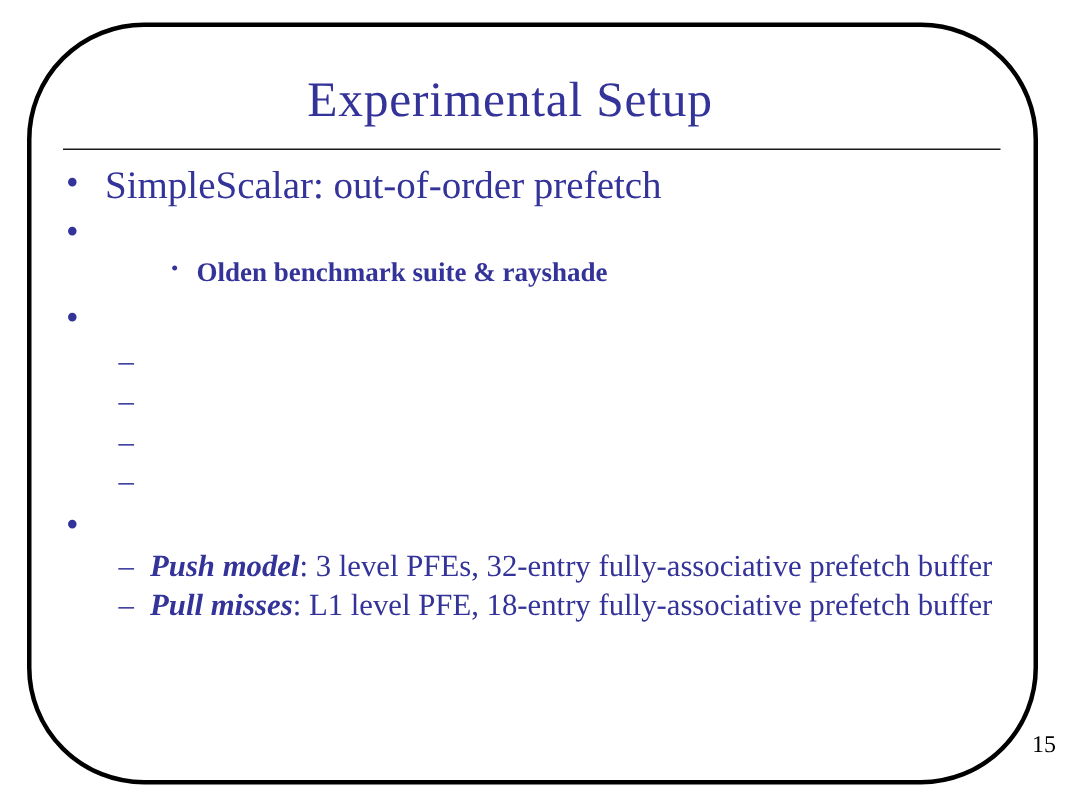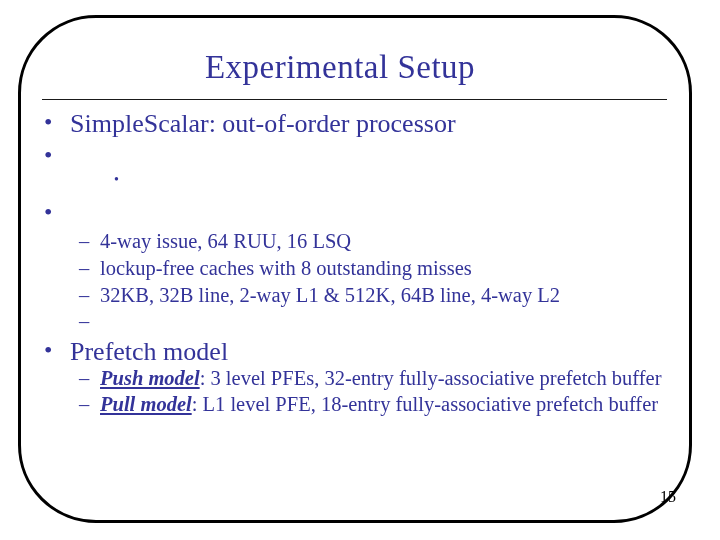--- a/index.html
+++ b/index.html
@@ -47,25 +47,24 @@
   .l1 .marker { left: 44px; top: 0; font-size: 24px; }
   
   .l2 { left: 0; padding-left: 131px; font-size: 18px; font-weight: bold; line-height: 1.2; }
   .l2 .marker { left: 114px; top: 1px; font-size: 14px; font-weight: normal; }
   
   .l3 { left: 0; padding-left: 100px; font-size: 20.5px; line-height: 1.2; }
   .l3 .marker { left: 79px; top: 0; font-size: 20.5px; }
   .lead-term {
     font-weight: bold;
     font-style: italic;
-    text-decoration: underline;
   }
   .page-number {
     position: absolute;
-    left: 660px; top: 488px;
+    left: 688px; top: 488px;
     font-size: 16px;
     color: #000000;
   }
   
   #row-0  { top: 108px; }
   #row-1  { top: 141px; }
   #row-2  { top: 171px; }
   #row-3  { top: 198px; }
   #row-4  { top: 229px; }
   #row-5  { top: 256px; }
@@ -79,62 +78,59 @@
 <body>
 
 <div class="slide-frame"></div>
 
 <div class="slide-title">Experimental Setup</div>
 
 <div class="title-rule"></div>
 
 <div id="row-0" class="row l1">
   <span class="marker">•</span>
-  <span>SimpleScalar: out-of-order processor</span>
+  <span>SimpleScalar: out-of-order prefetch</span>
 </div>
 
 <div id="row-1" class="row l1">
   <span class="marker">•</span>
 </div>
 
 <div id="row-2" class="row l2">
   <span class="marker">•</span>
+  <span>Olden benchmark suite &amp; rayshade</span>
 </div>
 
 <div id="row-3" class="row l1">
   <span class="marker">•</span>
 </div>
 
 <div id="row-4" class="row l3">
   <span class="marker">–</span>
-  <span>4-way issue, 64 RUU, 16 LSQ</span>
 </div>
 
 <div id="row-5" class="row l3">
   <span class="marker">–</span>
-  <span>lockup-free caches with 8 outstanding misses</span>
 </div>
 
 <div id="row-6" class="row l3">
   <span class="marker">–</span>
-  <span>32KB, 32B line, 2-way L1 &amp; 512K, 64B line, 4-way L2</span>
 </div>
 
 <div id="row-7" class="row l3">
   <span class="marker">–</span>
 </div>
 
 <div id="row-8" class="row l1">
   <span class="marker">•</span>
-  <span>Prefetch model</span>
 </div>
 
 <div id="row-9" class="row l3">
   <span class="marker">–</span>
   <span class="lead-term">Push model</span><span>: 3 level PFEs, 32-entry fully-associative prefetch buffer</span>
 </div>
 
 <div id="row-10" class="row l3">
   <span class="marker">–</span>
-  <span class="lead-term">Pull model</span><span>: L1 level PFE, 18-entry fully-associative prefetch buffer</span>
+  <span class="lead-term">Pull misses</span><span>: L1 level PFE, 18-entry fully-associative prefetch buffer</span>
 </div>
 
 <div class="page-number">15</div>
 
 </body></html>

